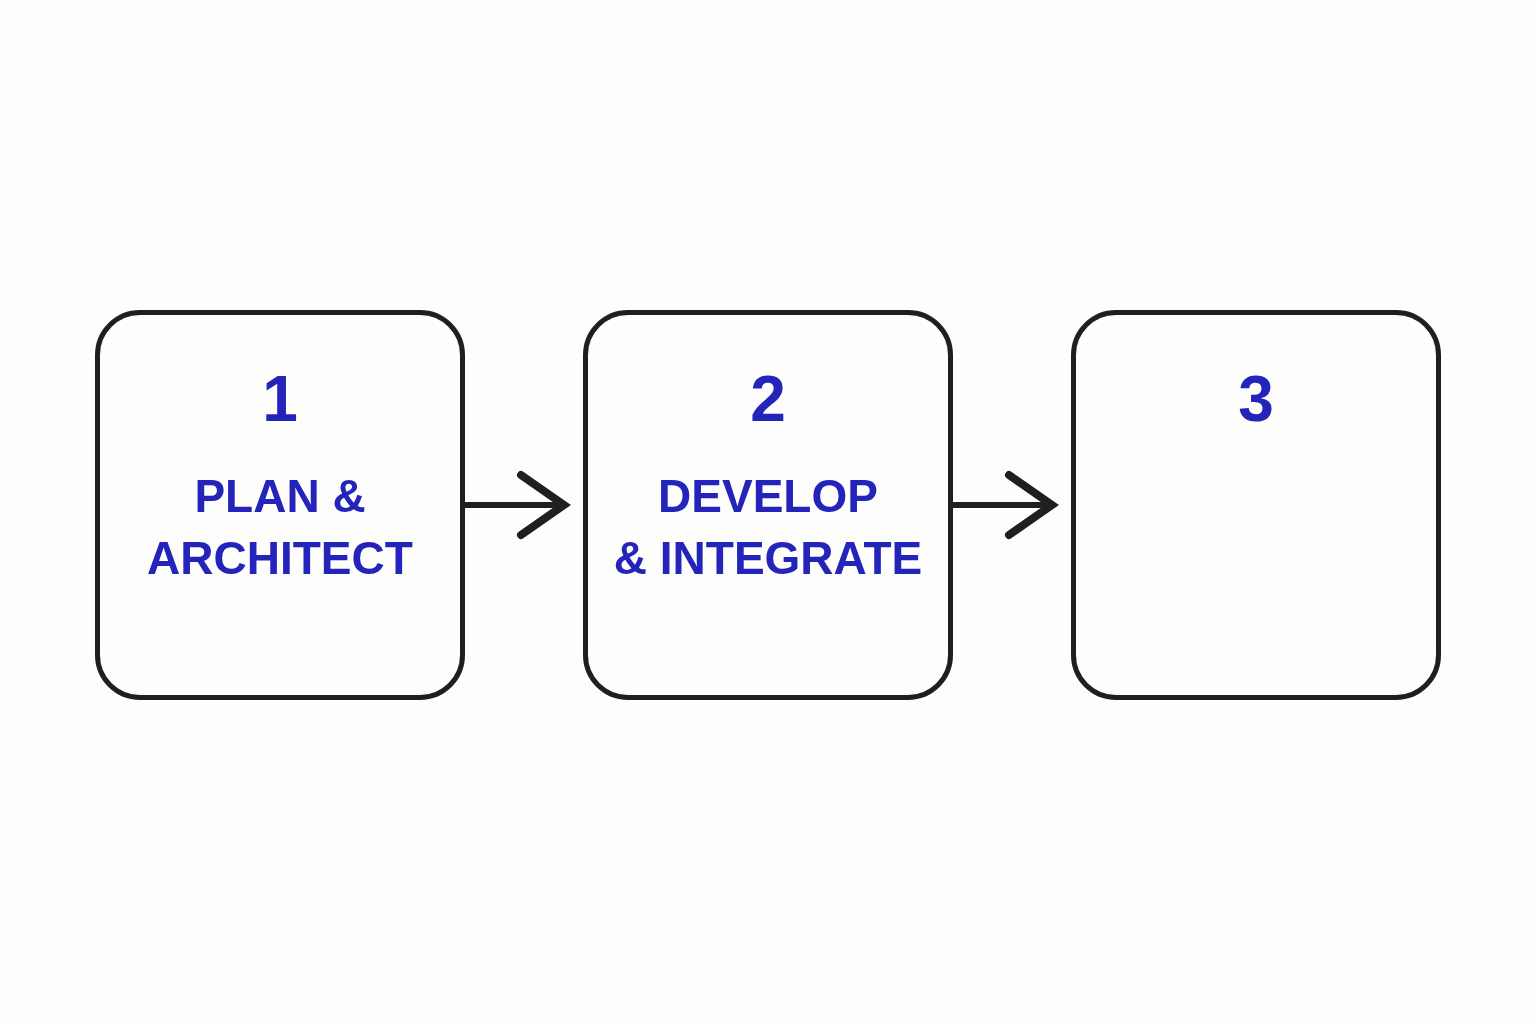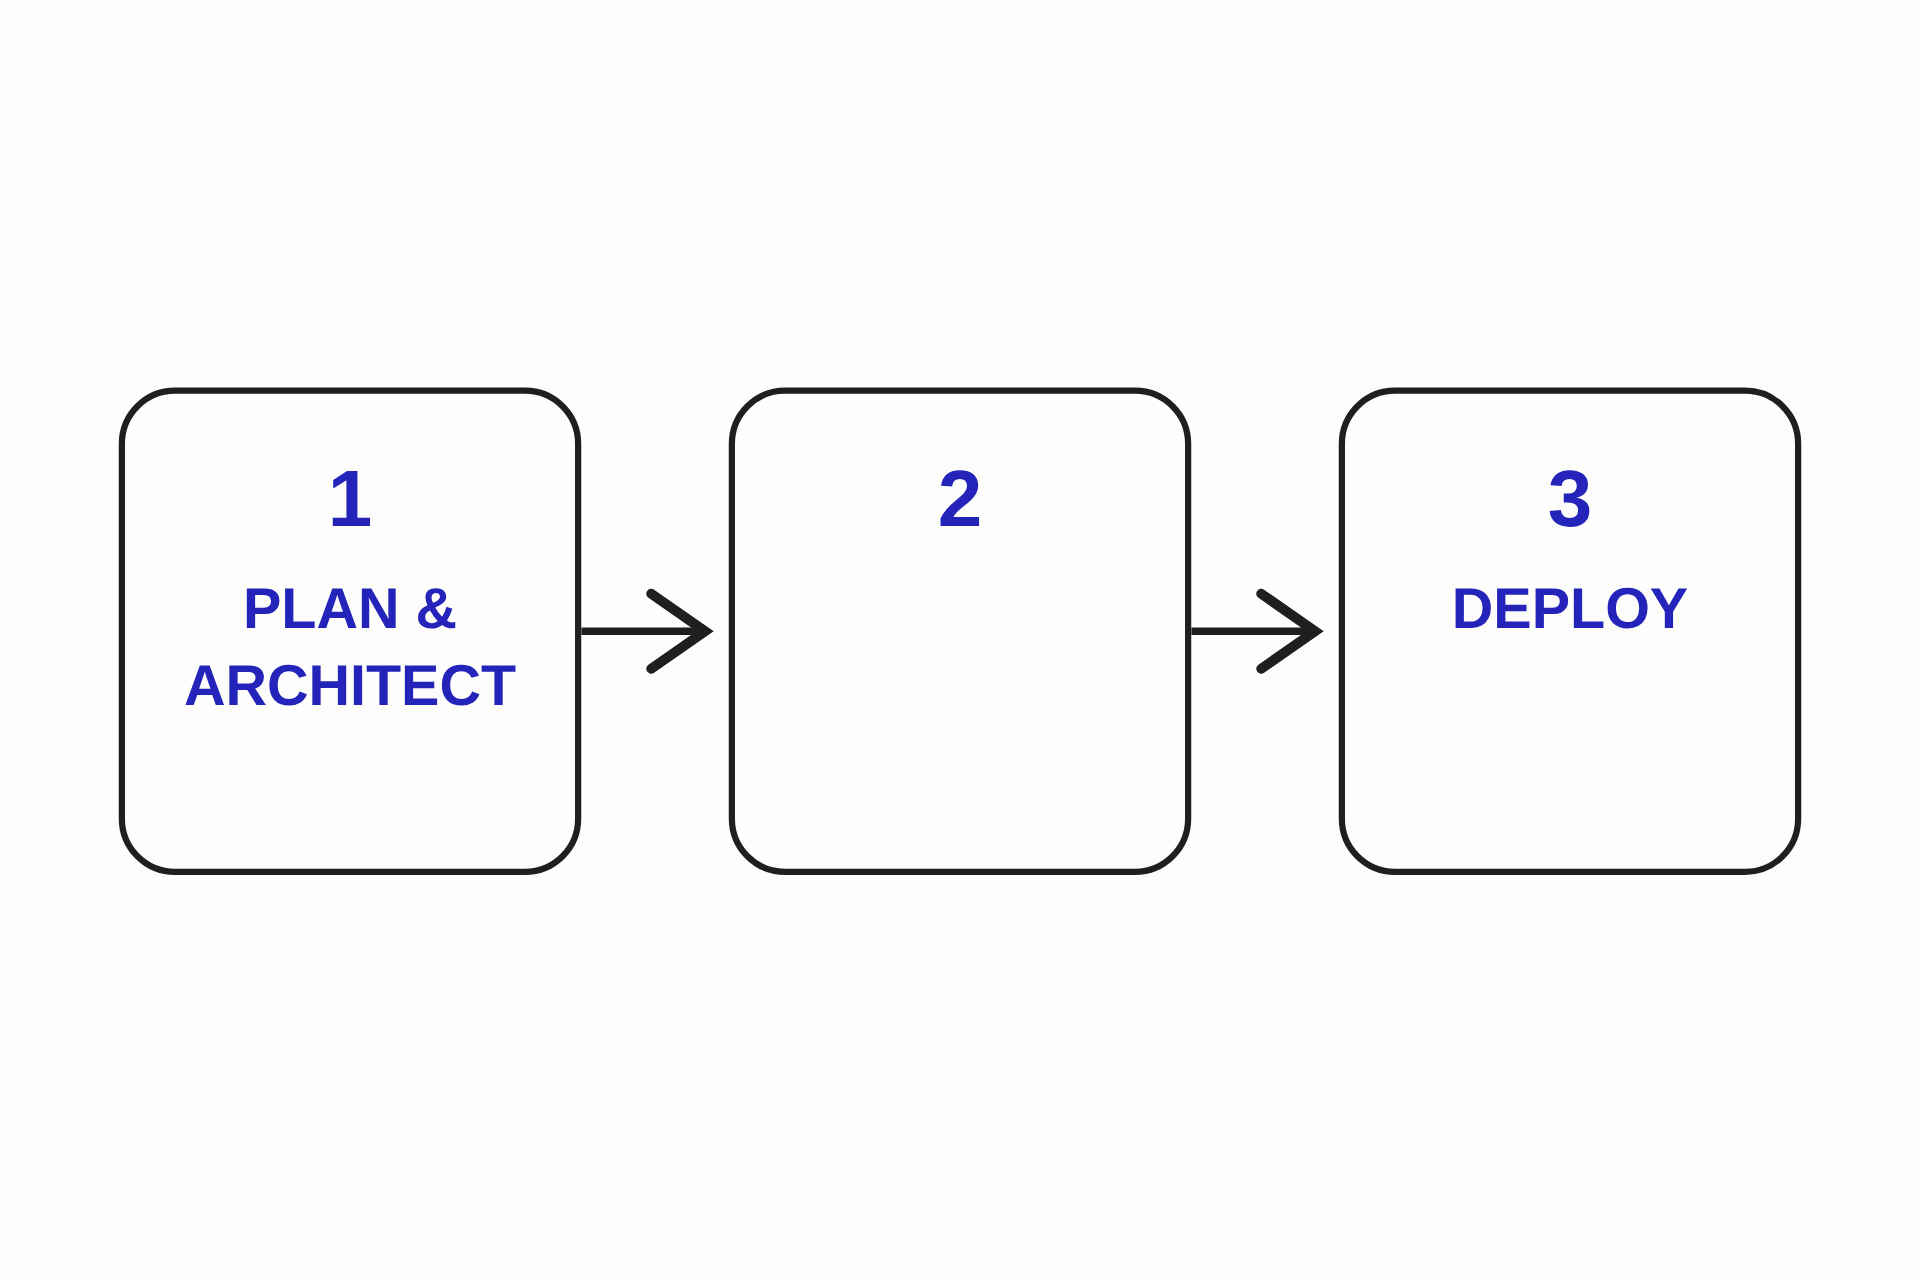--- a/index.html
+++ b/index.html
@@ -36,21 +36,21 @@
     padding-top: 52px;
     text-align: center;
   }
   .step-number {
     color: var(--accent, #2424ba);
     font-size: 64px;
     font-weight: 700;
     line-height: 1;
   }
   .step-label {
-    margin-top: 24px;
+    margin-top: 34px;
     color: var(--accent, #2424ba);
     font-size: 46px;
     font-weight: 700;
     line-height: 1.35;
   }
   .arrow {
     width: 118px;
     height: 80px;
     flex: none;
     display: block;
@@ -70,28 +70,32 @@
       </div>
     </div>
 
     <svg class="arrow" viewBox="0 0 118 80" xmlns="http://www.w3.org/2000/svg">
       <line x1="0" y1="40" x2="96" y2="40" stroke="#1f1f1f" stroke-width="6"></line>
       <polyline points="56,10 99,40 56,70" fill="none" stroke="#1f1f1f" stroke-width="8" stroke-linecap="round" stroke-linejoin="miter"></polyline>
     </svg>
 
     <div class="step-box">
       <div class="step-number">2</div>
+      <div class="step-label">
+        <span>DEVELOP</span><br>
+        <span>&amp; INTEGRATE</span>
+      </div>
     </div>
 
     <svg class="arrow" viewBox="0 0 118 80" xmlns="http://www.w3.org/2000/svg">
       <line x1="0" y1="40" x2="96" y2="40" stroke="#1f1f1f" stroke-width="6"></line>
       <polyline points="56,10 99,40 56,70" fill="none" stroke="#1f1f1f" stroke-width="8" stroke-linecap="round" stroke-linejoin="miter"></polyline>
     </svg>
 
     <div class="step-box">
       <div class="step-number">3</div>
       <div class="step-label">
-        <span>DEPLOY</span><br>
+        <br>
       </div>
     </div>
 
   </div>
 </div>
 
 </body></html>

